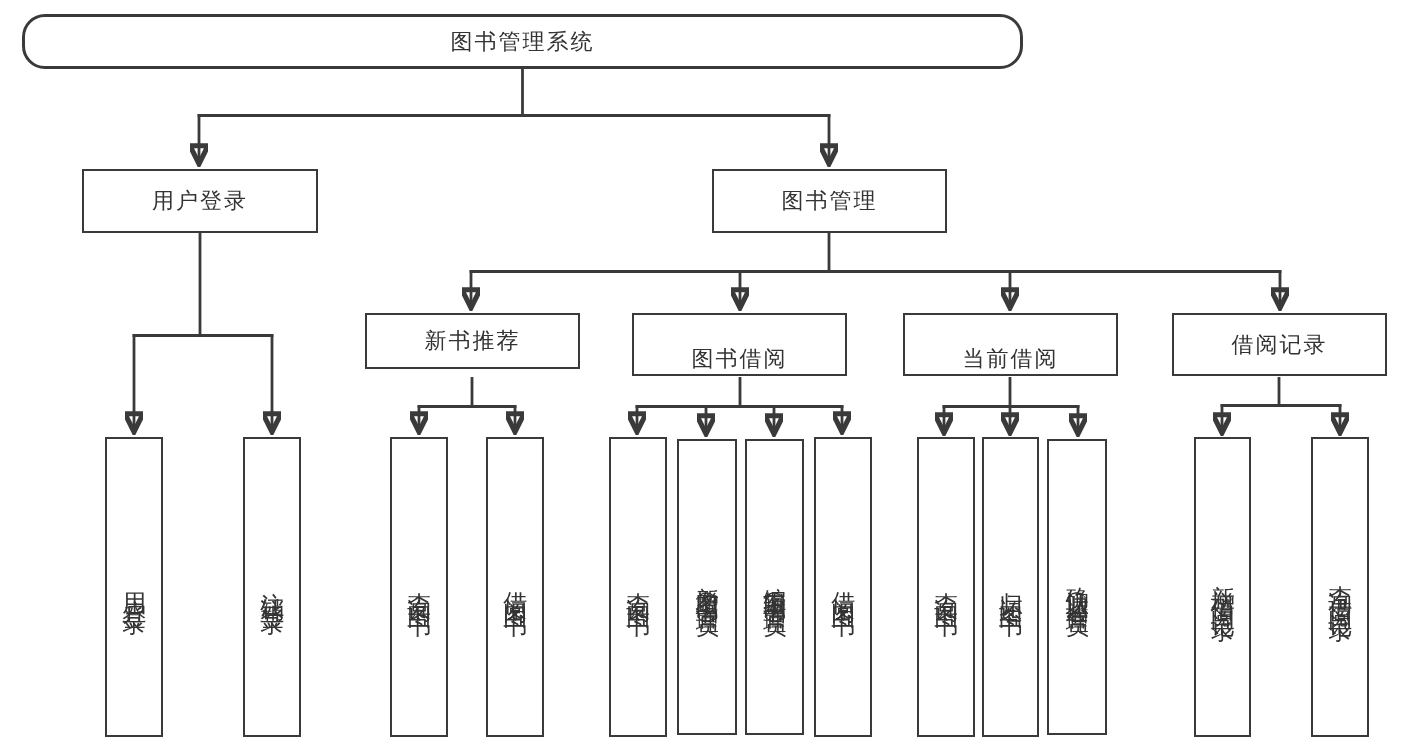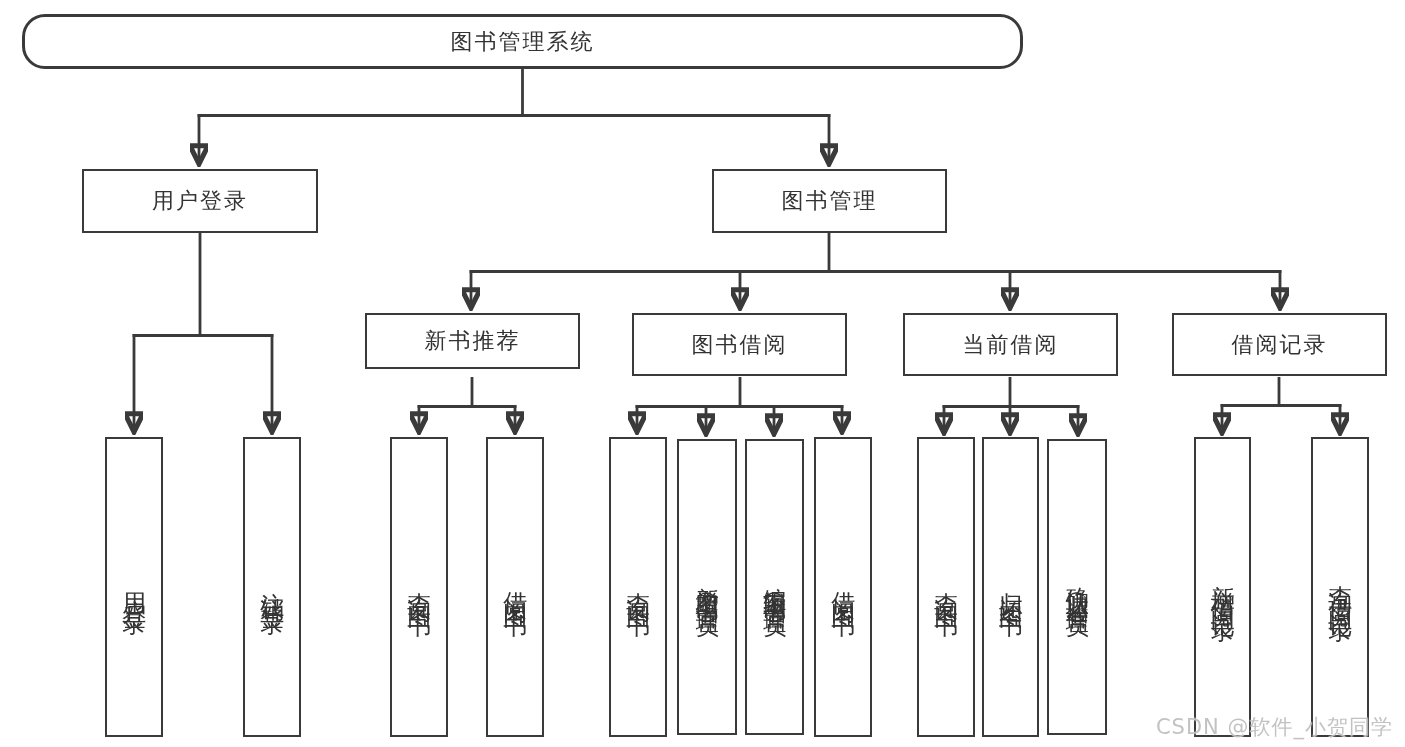--- a/index.html
+++ b/index.html
@@ -78,24 +78,24 @@
   <div class="box" style="left:82px; top:169px; width:236px; height:64px;">
     <span class="hlabel">用户登录</span>
   </div>
   <div class="box" style="left:712px; top:169px; width:235px; height:64px;font-family:Liberation Serif, serif;">
     <span class="hlabel">图书管理</span>
   </div>
 
   <div class="box" style="left:365px; top:313px; width:215px; height:56px;">
     <span class="hlabel">新书推荐</span>
   </div>
-  <div class="box" style="left:632px; top:313px; width:215px; height:63px;">
+  <div class="box" style="left:632px; top:313px; width:215px; height:63px;align-items:flex-end;">
     <span class="hlabel">图书借阅</span>
   </div>
-  <div class="box" style="left:903px; top:313px; width:215px; height:63px;">
+  <div class="box" style="left:903px; top:313px; width:215px; height:63px;align-items:flex-end;">
     <span class="hlabel">当前借阅</span>
   </div>
   <div class="box" style="left:1172px; top:313px; width:215px; height:63px;">
     <span class="hlabel">借阅记录</span>
   </div>
 
   <div class="box leaf" style="left:105px; top:437px; width:58px; height:300px;">
     <span class="vtext">用户登录</span>
   </div>
   <div class="box leaf" style="left:243px; top:437px; width:58px; height:300px;">
@@ -132,15 +132,14 @@
     <span class="vtext">确认归还（管理员）</span>
   </div>
 
   <div class="box leaf" style="left:1194px; top:437px; width:57px; height:300px;">
     <span class="vtext">新增借阅记录</span>
   </div>
   <div class="box leaf" style="left:1311px; top:437px; width:58px; height:300px;">
     <span class="vtext">查询借阅记录</span>
   </div>
 
-  <div class="watermark">CSDN @软件_小贺同学</div>
 
 </div>
 
 </body></html>

